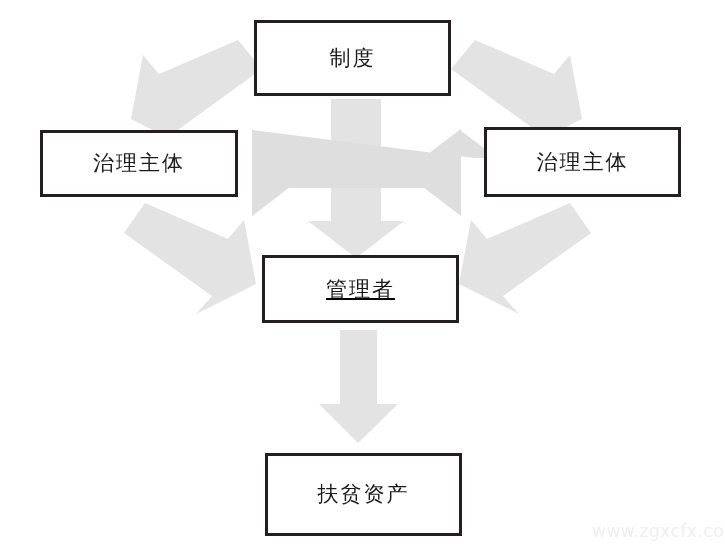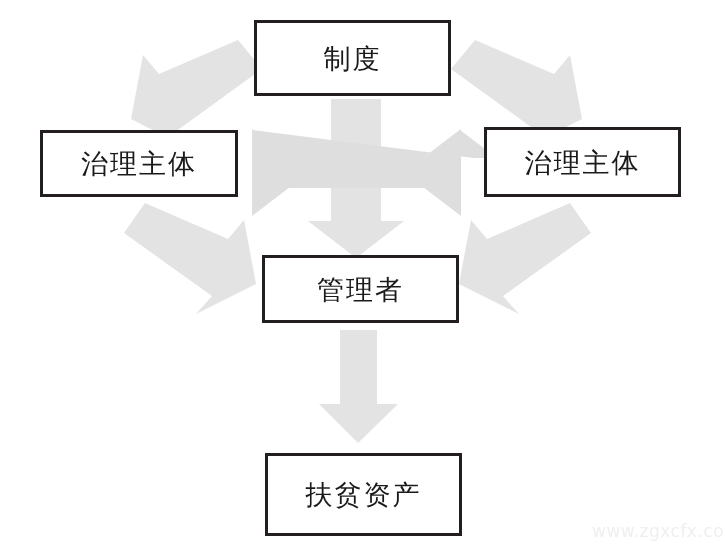--- a/index.html
+++ b/index.html
@@ -32,31 +32,31 @@
     box-sizing: border-box;
     background: #ffffff;
     border: 3px solid #231f20;
     display: flex;
     align-items: center;
     justify-content: center;
     z-index: 5;
   }
   .node-label {
     font-family: "DejaVu Serif", "Liberation Serif", serif;
-    font-size: 27px;
+    font-size: 21px;
     line-height: 1;
     color: #1a1a1a;
     letter-spacing: 2px;
     white-space: nowrap;
     user-select: none;
   }
   #box-system   { left: 254px; top: 20px;  width: 197px; height: 76px; }
   #box-gov-left { left: 40px;  top: 130px; width: 198px; height: 67px; }
   #box-gov-right{ left: 484px; top: 127px; width: 197px; height: 70px; }
-  #box-manager  { left: 262px; top: 255px; width: 197px; height: 68px; }
+  #box-manager  { left: 262px; top: 255px; width: 197px; height: 68px; text-decoration: underline; }
   #box-assets   { left: 265px; top: 453px; width: 197px; height: 83px; }
 
   #watermark {
     position: absolute;
     left: 592px;
     top: 521px;
     font-family: "DejaVu Sans", "Liberation Sans", sans-serif;
     font-size: 17px;
     letter-spacing: 0.5px;
     color: #efefef;

